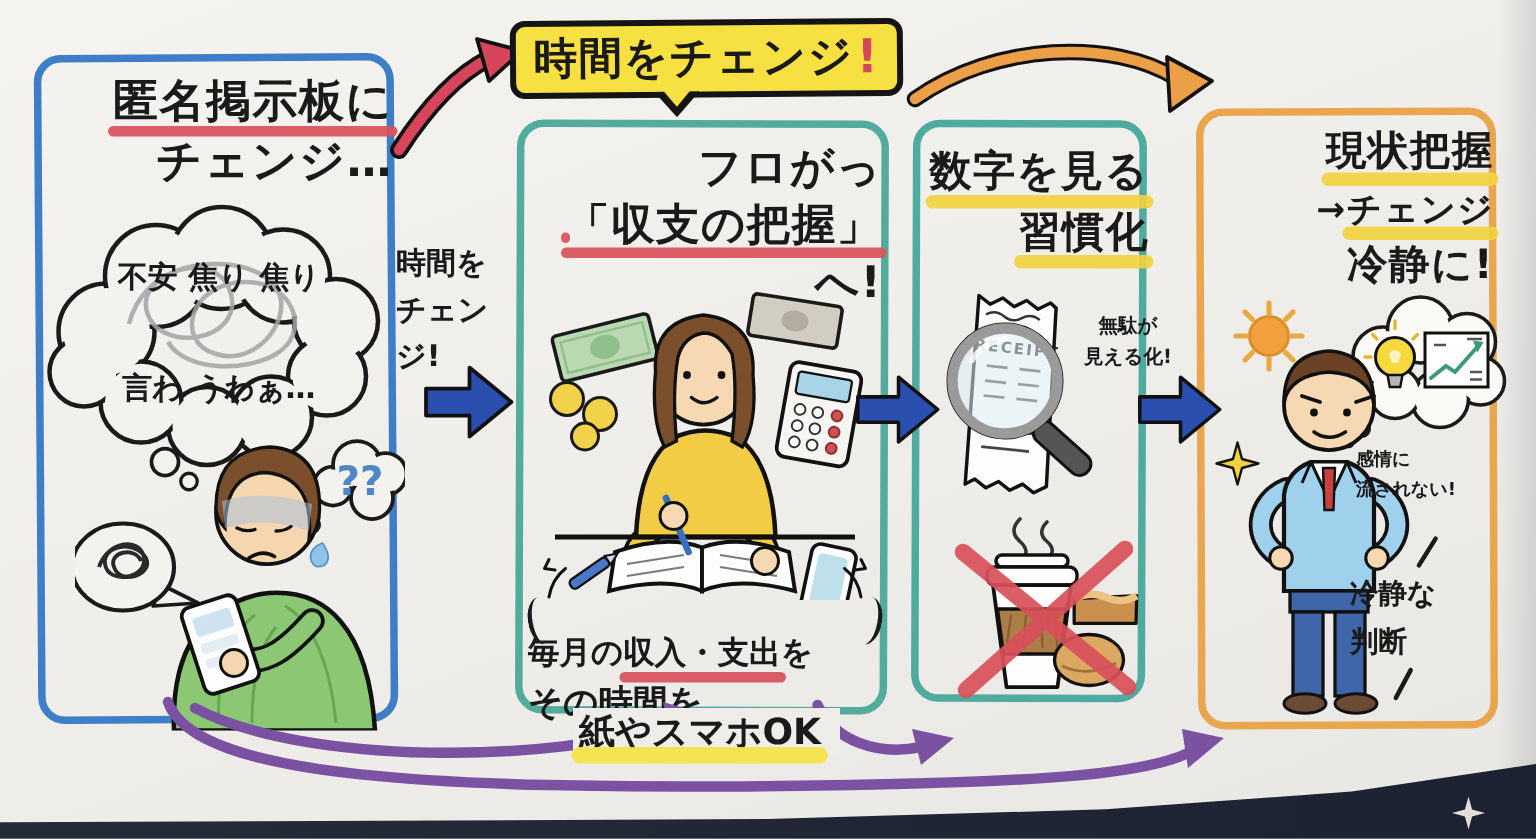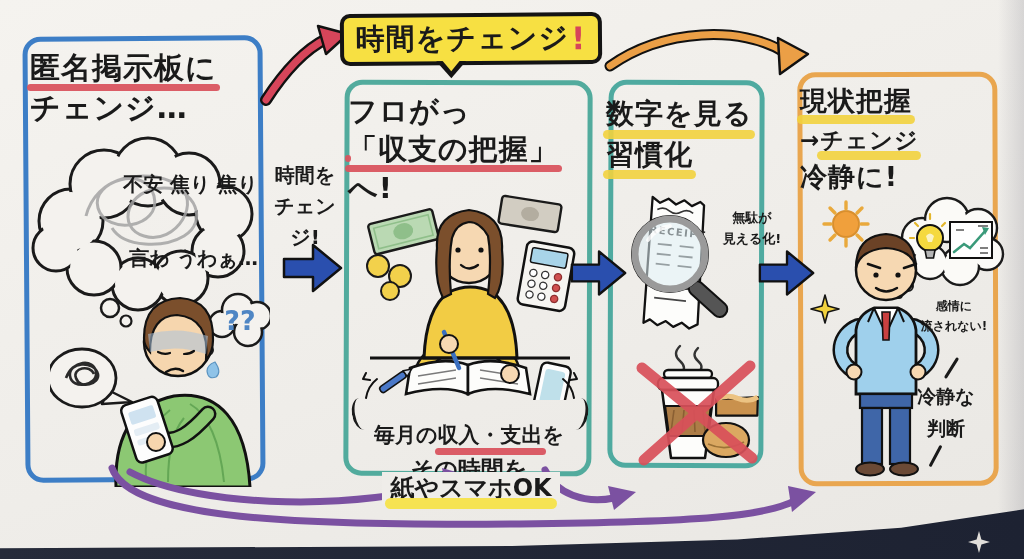--- a/index.html
+++ b/index.html
@@ -2,22 +2,22 @@
 <html><head>
 <meta charset="utf-8">
 <style>
   *{margin:0;padding:0;box-sizing:border-box}
   body{background:#444}
   .stage{position:relative;width:1024px;height:559px;overflow:hidden;
     background:linear-gradient(160deg,#f5f3ef 0%,#efede9 55%,#e9e7e3 100%);
     font-family:"DejaVu Sans",sans-serif;color:#1a1a1a}
   .abs{position:absolute}
   .panel{position:absolute;border:5px solid;border-radius:18px}
-  .ttl{position:absolute;text-align:left;font-weight:bold;line-height:1.32;letter-spacing:1px}
-  .small-ttl{font-weight:bold;text-align:center}
+  .ttl{position:absolute;text-align:right;font-weight:bold;line-height:1.32;letter-spacing:1px}
+  .small-ttl{font-weight:bold;text-align:left}
   .u-red{position:relative;display:inline-block}
   .u-red::after{content:"";position:absolute;left:-3px;right:-3px;bottom:-3px;height:7px;border-radius:4px;background:#d9545f;opacity:.95}
   .u-yel{position:relative;display:inline-block}
   .u-yel::after{content:"";position:absolute;left:-3px;right:-3px;bottom:-4px;height:9px;border-radius:5px;background:#f2d23e;opacity:.9}
   .u-yel-big{position:relative;display:inline-block}
   .u-yel-big::after{content:"";position:absolute;left:-5px;right:-5px;bottom:-5px;height:11px;border-radius:6px;background:#f5e34a;opacity:.95}
   .banner{position:absolute;left:340px;top:13px;width:262px;height:52px;background:#f7e042;
     border:4px solid #141414;border-radius:10px;display:flex;align-items:center;justify-content:center;
     font-weight:bold;font-size:29px;letter-spacing:1px;transform:rotate(-.5deg);z-index:8}
   .banner .bang{color:#d6455a;margin-left:2px;font-size:31px}
@@ -69,21 +69,21 @@
         <circle cx="192" cy="115" r="23"></circle>
       <circle cx="155" cy="142" r="24"></circle>
         <circle cx="112" cy="148" r="23"></circle>
         <circle cx="68" cy="132" r="24"></circle>
       <circle cx="30" cy="112" r="20"></circle>
     </g>
     <path fill="none" stroke="#a3a3a3" stroke-width="3" opacity=".85" d="M60,80 C70,40 120,30 128,60 C136,92 80,100 72,72 C64,44 120,30 150,48 C178,64 150,110 118,100 C90,92 100,52 138,52 C170,52 182,86 158,100 C138,112 98,112 86,92"></path>
     <circle cx="84" cy="172" r="9" fill="#f4f2ee" stroke="#1a1a1a" stroke-width="2.5"></circle>
     <circle cx="100" cy="185" r="5.5" fill="#f4f2ee" stroke="#1a1a1a" stroke-width="2.2"></circle>
   </svg>
-  <div class="abs" style="left:34px;top:166px;width:224px;text-align:right;font-weight:bold;font-size:20px;line-height:1.85">
+  <div class="abs" style="left:34px;top:166px;width:224px;text-align:center;font-weight:bold;font-size:20px;line-height:1.85">
     <span>不安 焦り 焦り</span><br>
     <br>
     <span>言わ うわぁ…</span>
   </div>
 
   <svg class="abs" style="left:50px;top:282px" width="220" height="205" viewBox="0 0 220 205">
 
     <g stroke="#1a1a1a" stroke-width="2.5" fill="#f4f2ee">
       <circle cx="172" cy="42" r="13"></circle>
         <circle cx="188" cy="28" r="16"></circle>

